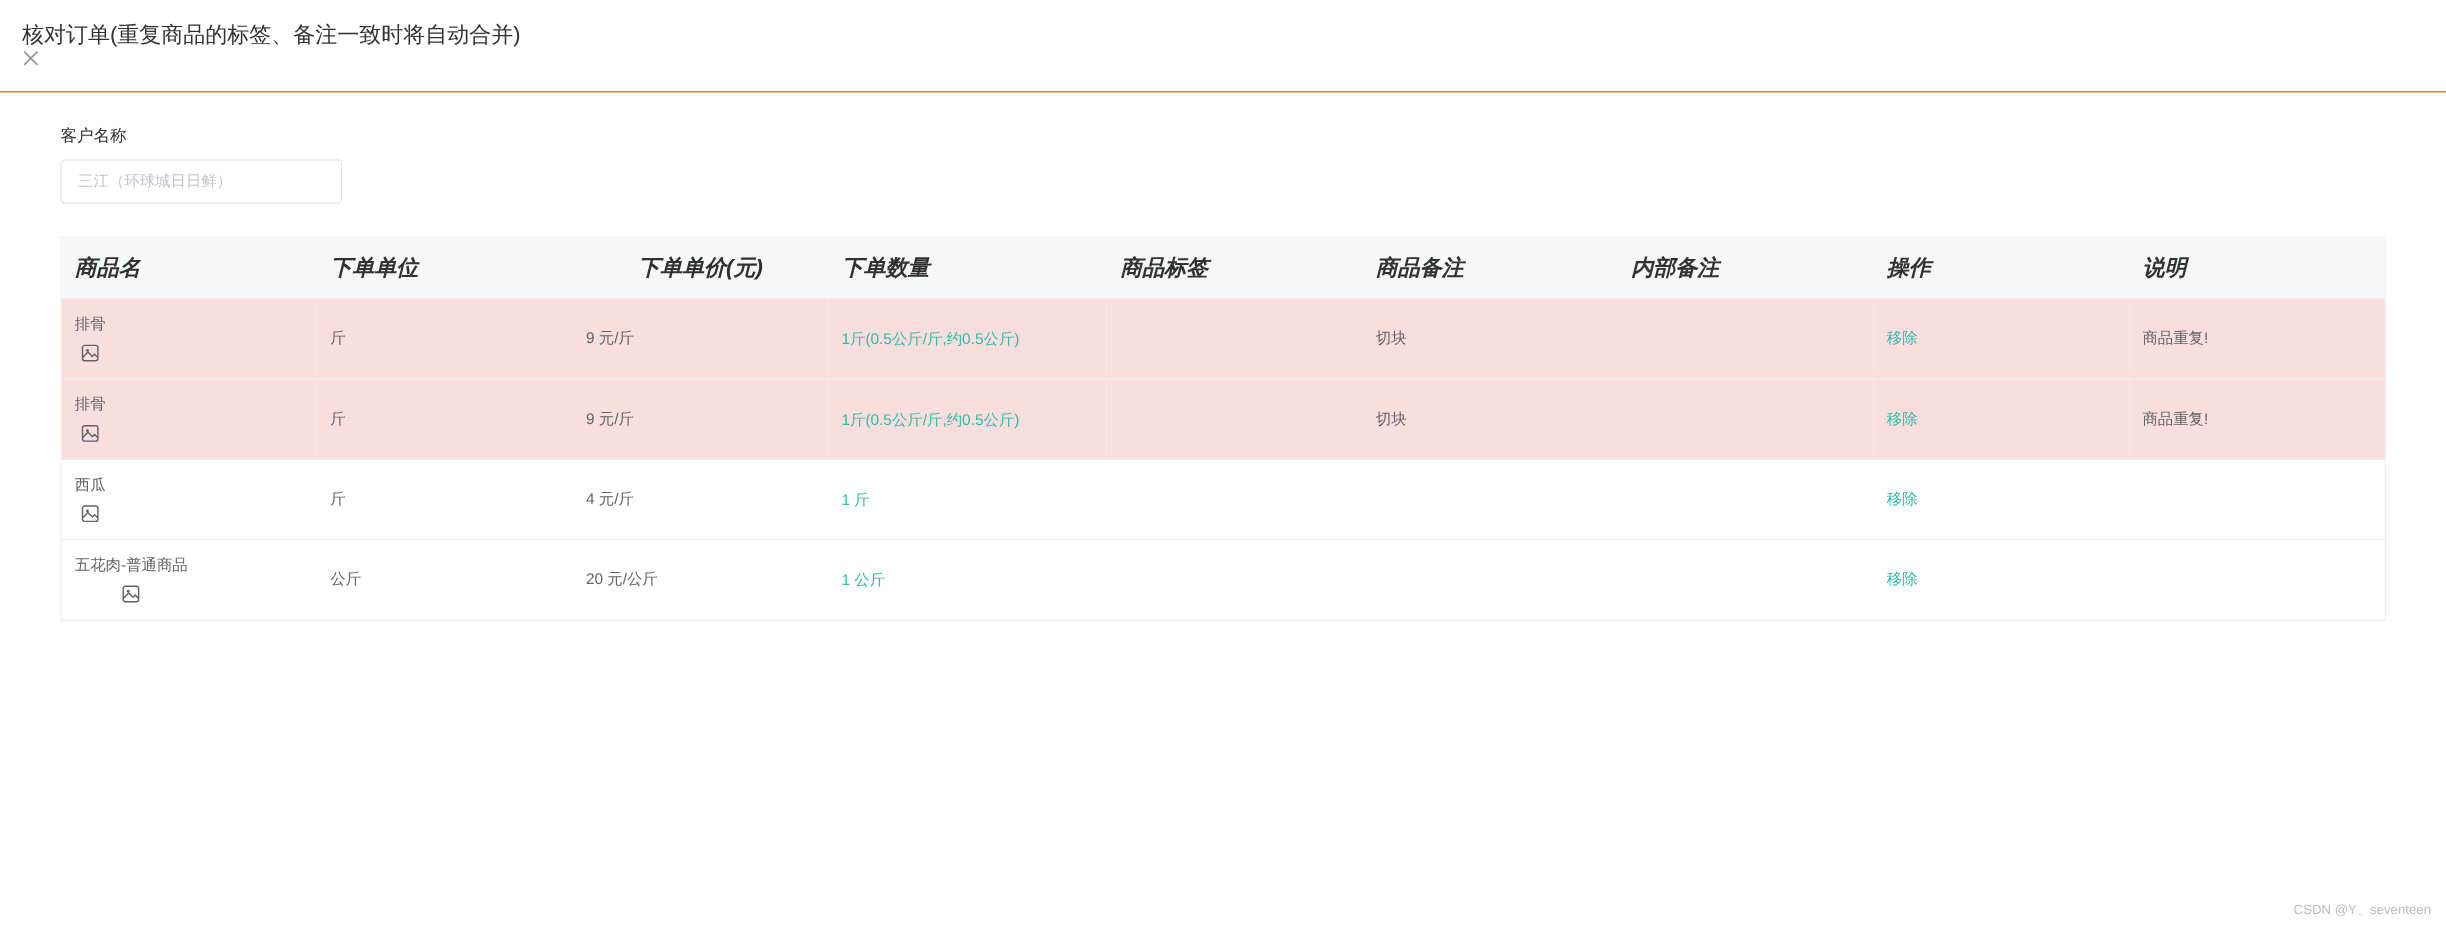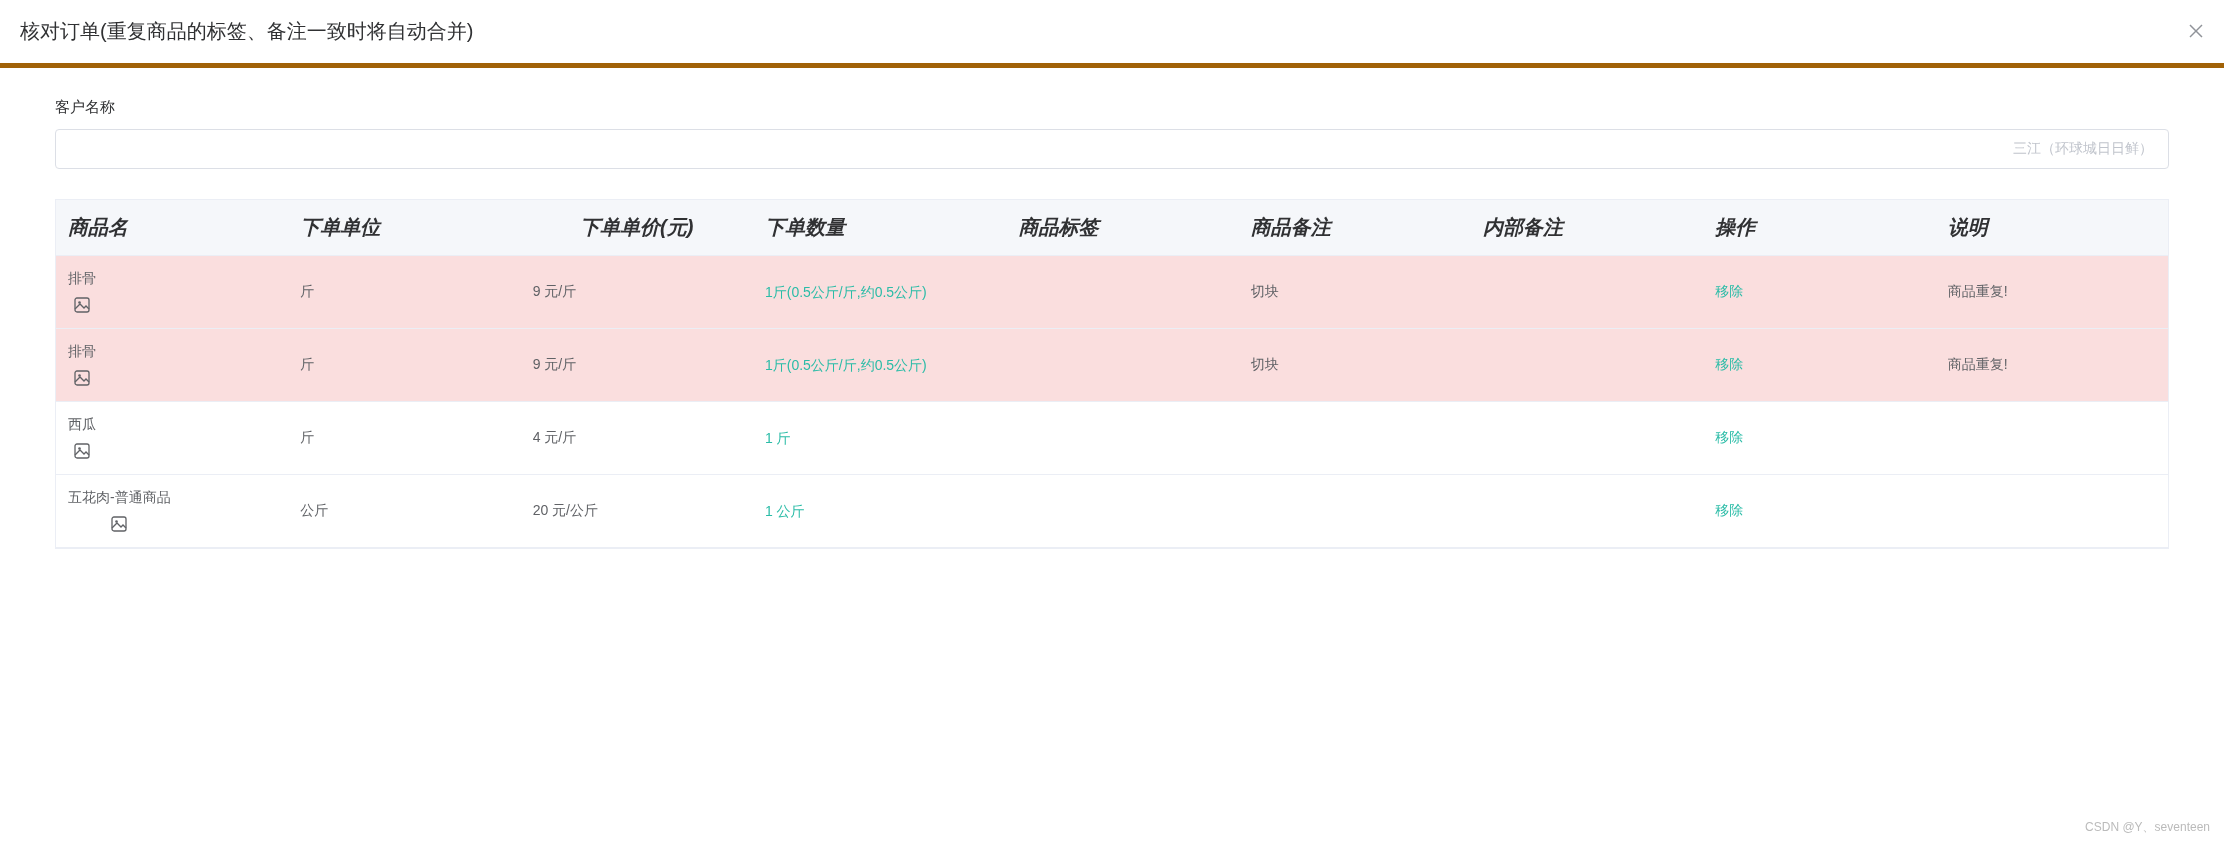--- a/index.html
+++ b/index.html
@@ -9,43 +9,42 @@
     }
     body {
       font-family: -apple-system, BlinkMacSystemFont, "PingFang SC", "Hiragino Sans GB", "Microsoft YaHei", sans-serif;
       background: #fff;
       color: #303133;
       font-size: 14px;
     }
     .modal-header {
       display: flex;
       justify-content: space-between;
-      align-items: center;
       padding: 18px 20px;
-      border-bottom: 5px solid #a16207;
+      border-bottom: 1px solid #a16207;
+      flex-direction: column;
     }
     .modal-title {
       font-size: 20px;
       color: #303133;
       font-weight: 500;
     }
     .close-btn {
       font-size: 20px;
       color: #909399;
       cursor: pointer;
       line-height: 1;
     }
     .modal-body {
       padding: 30px 55px;
     }
     .form-row {
       display: flex;
       gap: 24px;
       margin-bottom: 30px;
-      flex-direction: column;
     }
     .form-item {
       display: flex;
       flex-direction: column;
     }
     .form-label {
       font-size: 15px;
       color: #303133;
       margin-bottom: 12px;
       font-weight: 500;
@@ -57,21 +56,20 @@
       padding: 0 15px;
       font-size: 14px;
       color: #c0c4cc;
       background: #fff;
       display: flex;
       align-items: center;
       min-width: 240px;
     }
     .form-input.customer {
       min-width: 256px;
-      justify-content: flex-end;
     }
     .form-input.date {
       min-width: 290px;
     }
     .date-icon {
       margin-right: 10px;
       color: #c0c4cc;
     }
     .table-container {
       border: 1px solid #ebeef5;

